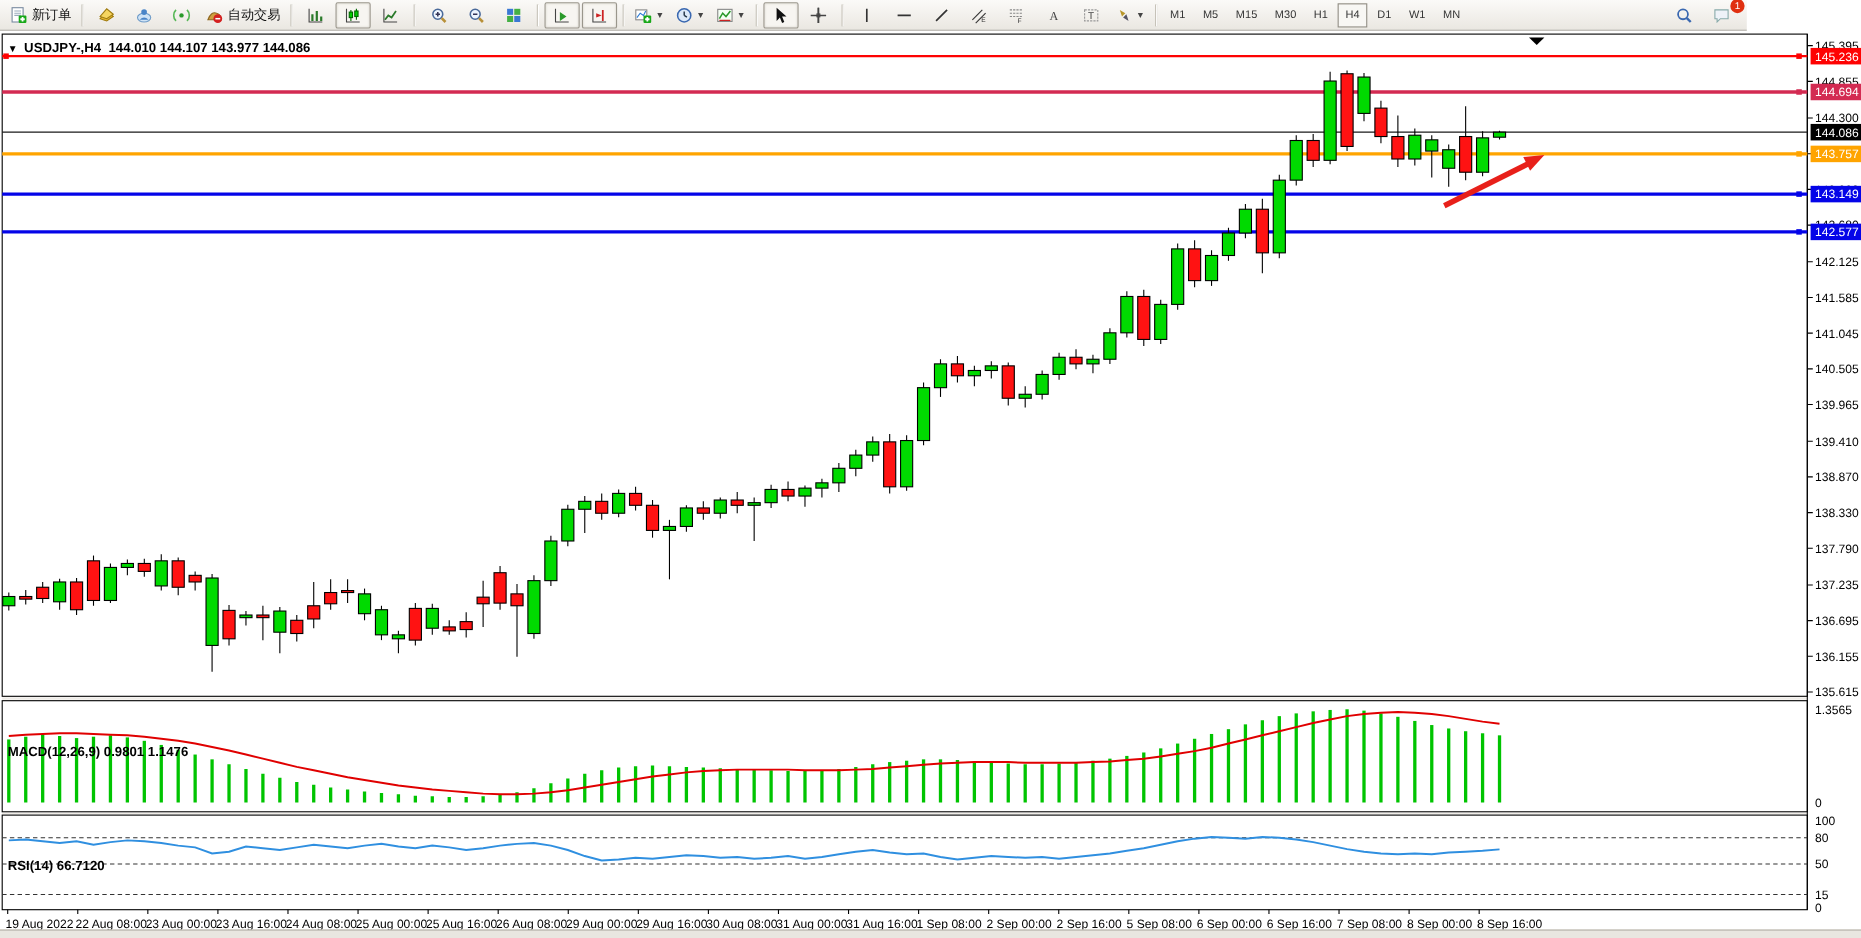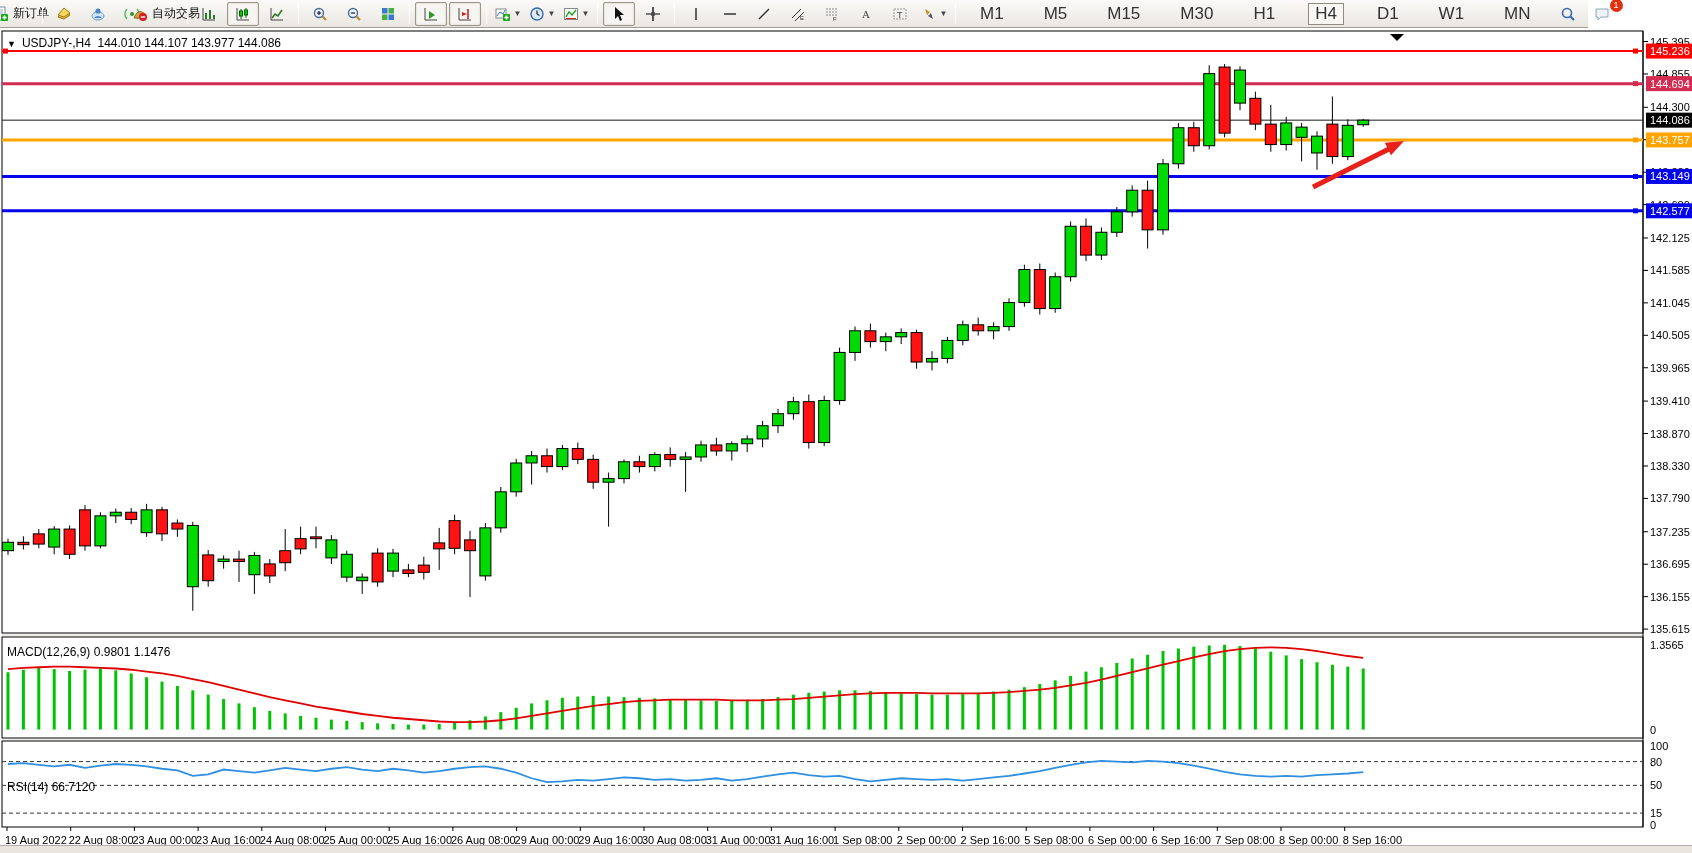--- a/index.html
+++ b/index.html
@@ -8,31 +8,31 @@
   #toolbar{position:absolute;top:0;left:0;width:1588px;height:28px;
     background:linear-gradient(#fbfaf8,#eae7e1);border-bottom:1px solid #a39f96;
     display:flex;align-items:center;box-sizing:border-box;padding-left:4px;}
   .tb-btn{height:22px;min-width:24px;display:flex;align-items:center;justify-content:center;
     border:1px solid transparent;border-radius:2px;margin:0 1px;padding:0 3px;cursor:default;
     color:#222;font-size:12px;white-space:nowrap;}
   .tb-btn.active{background:#f7f5f1;border:1px solid #9a968c;box-shadow:inset 0 0 2px #c9c5bb;}
   .tb-btn .lbl{margin-left:4px;font-size:12px;color:#111;}
   .tb-btn .dd{font-size:8px;color:#444;margin-left:3px;}
   .tb-sep{width:1px;height:20px;background:#c6c2b8;margin:0 4px;border-right:1px solid #fff;}
-  .tf-btn{height:20px;padding:0 6px;font-size:17px;color:#333;display:flex;align-items:center;
-    border:1px solid transparent;margin:0 13px;}
+  .tf-btn{height:20px;padding:0 6px;font-size:10px;color:#333;display:flex;align-items:center;
+    border:1px solid transparent;margin:0 1px;}
   .tf-btn.active{background:#f8f7f4;border:1px solid #8f8b82;}
   .tb-right{margin-left:auto;display:flex;align-items:center;margin-right:6px;}
   .badge{position:absolute;top:-4px;right:-6px;background:#e03010;color:#fff;border-radius:50%;
     width:13px;height:13px;font-size:9px;display:flex;align-items:center;justify-content:center;}
   .icon16{width:16px;height:16px;display:inline-block;}
   
   #chart-area{position:absolute;top:28px;left:0;width:1692px;height:825px;background:#fff;}
   #chart-svg{position:absolute;top:0;left:0;}
-  .overlay-label{position:absolute;font-size:12px;color:#000;white-space:nowrap;user-select:none;}
+  .overlay-label{position:absolute;font-size:12px;color:#000;white-space:nowrap;user-select:none;font-weight:bold;}
   #pane-title .caret{font-size:9px;margin-right:6px;}
   #bottom-chrome{position:absolute;left:0;bottom:0;width:1692px;height:7px;background:#e9e6e0;border-top:1px solid #b3afa6;}
 </style>
 </head>
 <body>
 
 <div id="app">
   <div id="toolbar">
       <div class="tb-btn">
         <span style="display: flex;">
@@ -894,21 +894,21 @@
         <line x1="1281" y1="799" x2="1281" y2="803" stroke="#000"></line>
         <text x="1279" y="816" font-size="11" fill="#000">8 Sep 00:00</text>
         <line x1="1344.7" y1="799" x2="1344.7" y2="803" stroke="#000"></line>
         <text x="1342.7" y="816" font-size="11" fill="#000">8 Sep 16:00</text>
       </svg>
 
     <div id="pane-title" class="overlay-label" style="top:8px;left:7px;">
       <span class="caret">▼</span><span>USDJPY-,H4</span>&nbsp;&nbsp;<span>144.010 144.107 143.977 144.086</span>
     </div>
 
-    <div class="overlay-label" style="top:617px;left:7px;">
+    <div class="overlay-label" style="top:648px;left:7px;">
       <span>MACD(12,26,9)</span>&nbsp;<span>0.9801 1.1476</span>
     </div>
 
     <div class="overlay-label" style="top:752px;left:7px;">
       <span>RSI(14)</span>&nbsp;<span>66.7120</span>
     </div>
   </div>
 
   <div id="bottom-chrome"></div>
 </div>

